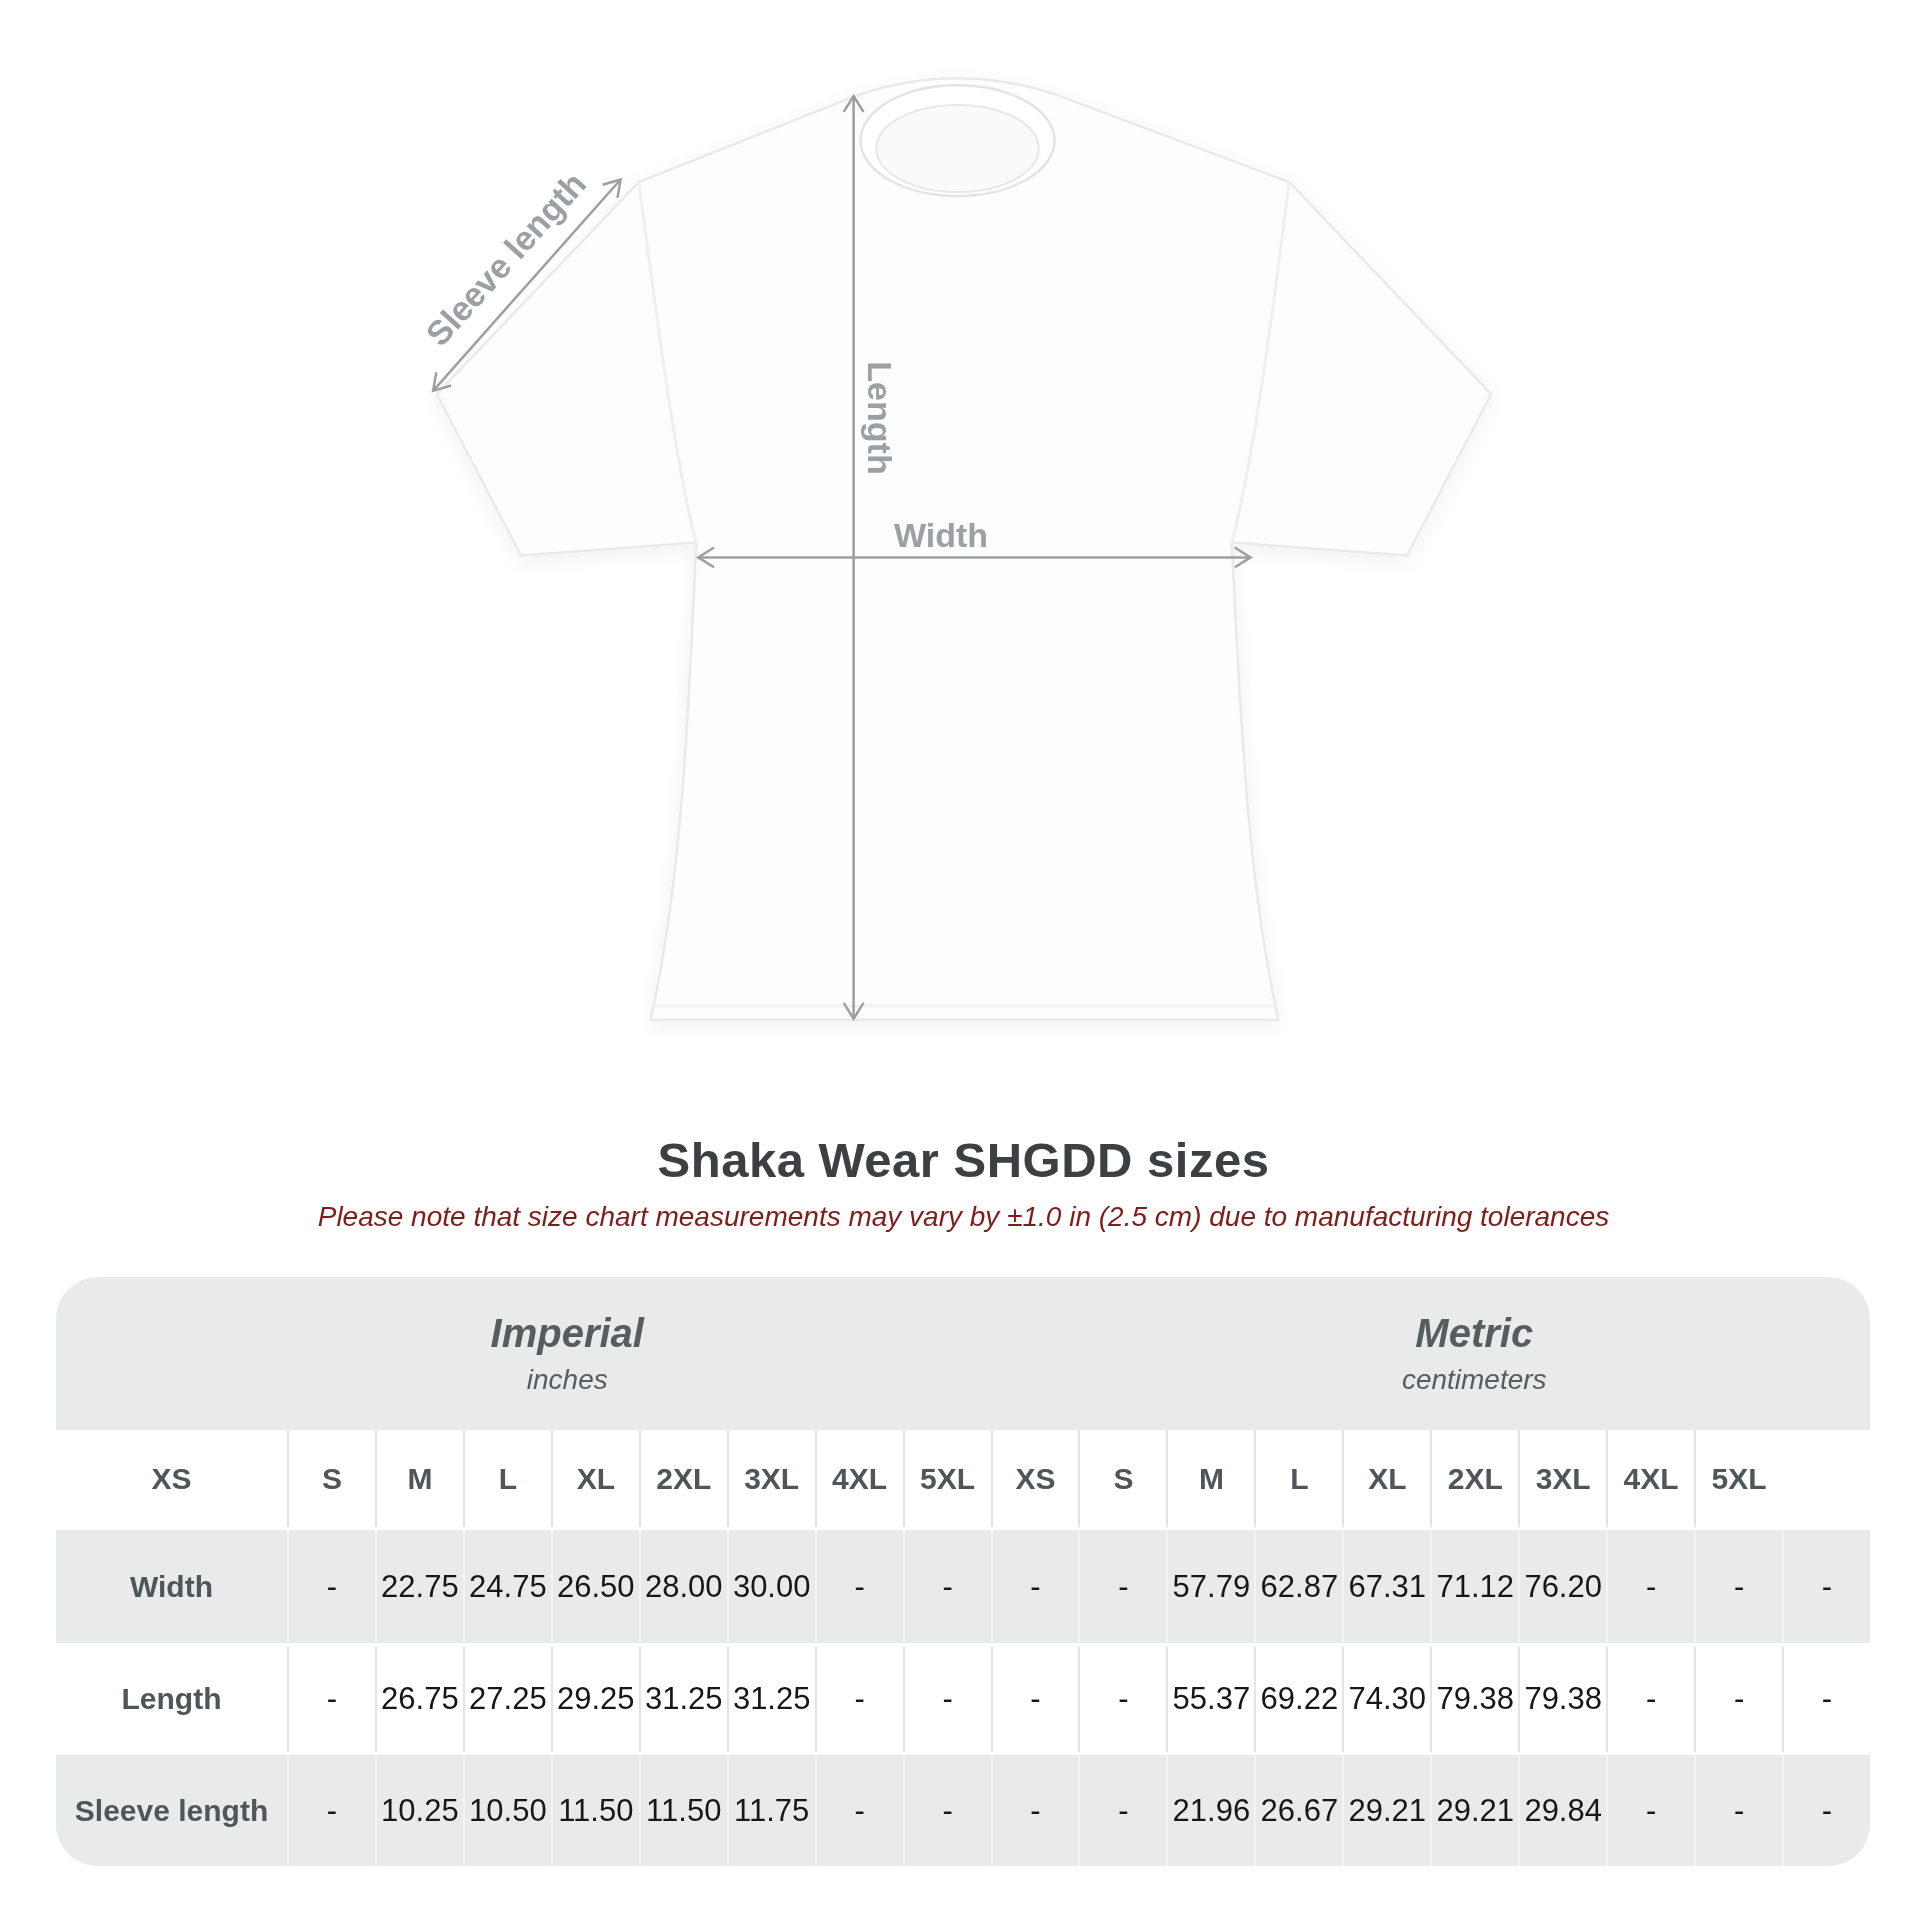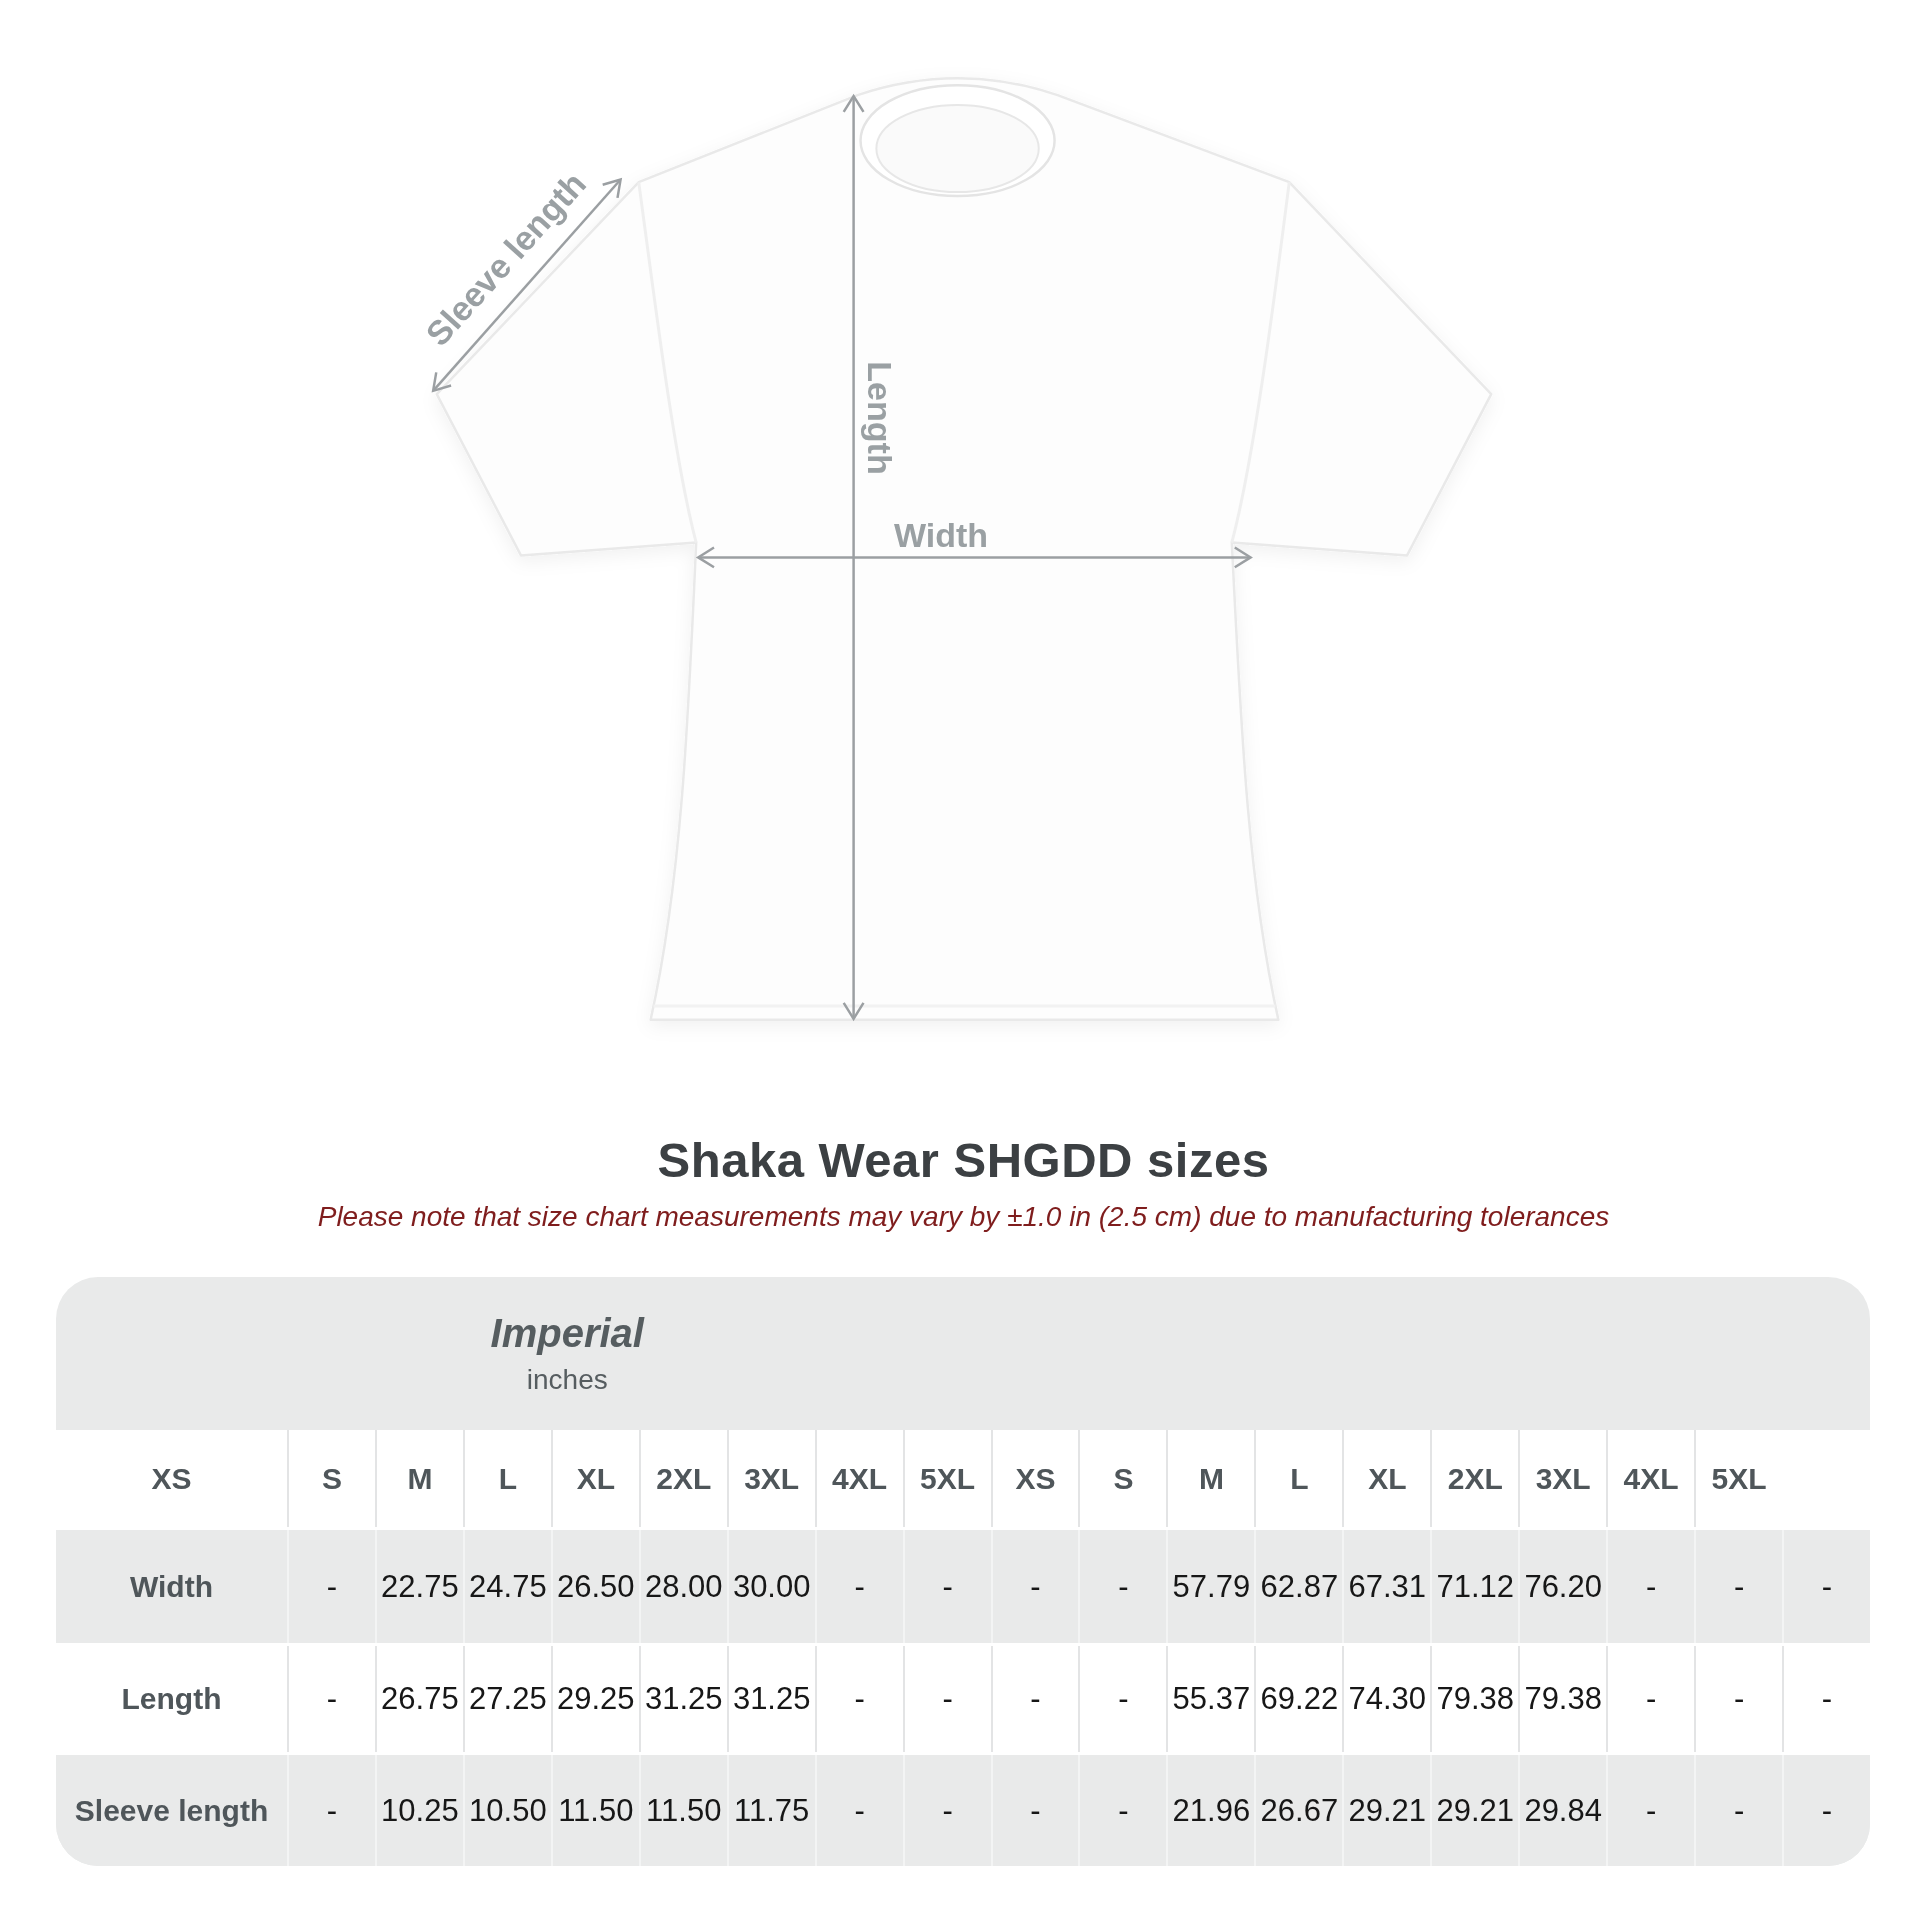--- a/index.html
+++ b/index.html
@@ -21,21 +21,21 @@
     font-size:28px;font-style:italic;color:#7f1d1d;}
 
   
   .size-table{position:absolute;left:56px;top:1277px;width:1814px;height:589px;
     background:#e9eaea;border-radius:42px;overflow:hidden;}
   .band{display:grid;grid-template-columns:231px repeat(18,1fr);height:153px;}
   .group{display:flex;flex-direction:column;align-items:center;justify-content:center;gap:8px;}
   .group-imperial{grid-column:1 / span 10;justify-content:center;}
   .group-metric{grid-column:11 / span 9;}
   .group-name{font-size:40px;font-weight:bold;font-style:italic;color:#565d60;}
-  .group-unit{font-size:28px;color:#565d60;}
+  .group-unit{font-size:28px;font-style:italic;color:#565d60;}
 
   .sizerow{display:grid;grid-template-columns:231px repeat(18,1fr);height:97px;background:#ffffff;}
   .tbody{height:339px;}
   .trow{display:grid;grid-template-columns:231px repeat(18,1fr);box-sizing:border-box;border-top:3px solid #fff;}
   .trow:nth-child(1){height:116px;}
   .trow:nth-child(2){height:109px;}
   .trow:nth-child(3){height:114px;}
   .trow.gray{background:#e9eaea;}
   .trow.white{background:#ffffff;}
 
@@ -94,20 +94,24 @@
   <div class="title">Shaka Wear SHGDD sizes</div>
   <div class="subtitle">Please note that size chart measurements may vary by ±1.0 in (2.5 cm) due to manufacturing tolerances</div>
 
   <div class="size-table">
 
     <div class="band">
       <div class="group group-imperial">
         <div class="group-name">Imperial</div>
         <div class="group-unit">inches</div>
       </div>
+      <div class="group group-metric">
+        <div class="group-name">Metric</div>
+        <div class="group-unit">centimeters</div>
+      </div>
     </div>
 
     <div class="sizerow">
 
     <div class="cell sizehead">XS</div>
         <div class="cell sizehead">S</div>
         <div class="cell sizehead">M</div>
         <div class="cell sizehead">L</div>
         <div class="cell sizehead">XL</div>
         <div class="cell sizehead">2XL</div>

